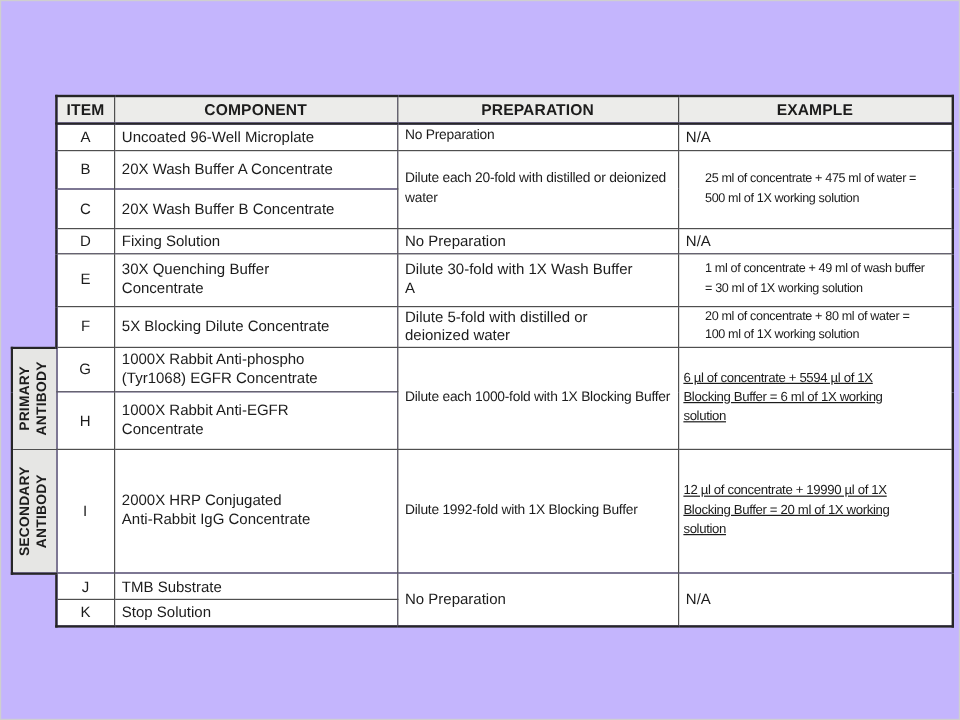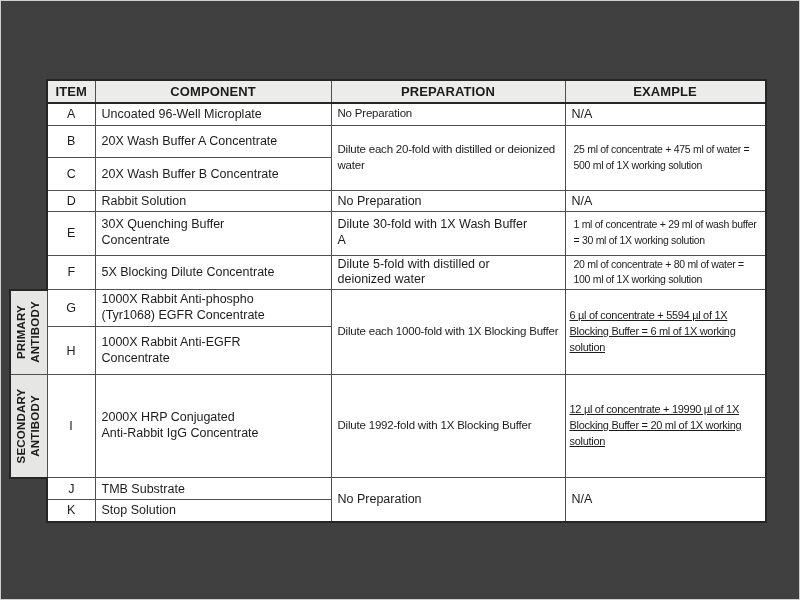--- a/index.html
+++ b/index.html
@@ -1,30 +1,30 @@
 <!DOCTYPE html>
 <html><head>
 <meta charset="utf-8">
 <style>
   html,body{margin:0;padding:0;background:#ffffff;}
   body{width:800px;height:600px;font-family:"Liberation Sans",sans-serif;color:#1c1c1c;}
-  .canvas{position:relative;width:798px;height:598px;border:1px solid #cfcfcf;background:#404040;overflow:hidden;}
+  .canvas{position:relative;width:798px;height:598px;border:1px solid #cfcfcf;background:#c4b5fd;overflow:hidden;}
   table.kit{position:absolute;left:8px;top:78px;border-collapse:collapse;table-layout:fixed;}
   td,th{border:1px solid #4f4f4f;background:#fff;padding:1px 6px;font-size:12.5px;vertical-align:middle;overflow:hidden;}
   td.spacer{border:none;background:transparent;padding:0;}
   th{background:#ececea;font-weight:bold;font-size:13px;text-align:center;
      border-top:2px solid #262626;border-bottom:2px solid #262626;padding:1px 2px;letter-spacing:0.1px;}
   .bl2{border-left:2px solid #262626;}
   .br2{border-right:2px solid #262626;margin-left:14px;}
   .bb2{border-bottom:2px solid #262626;}
   .bt2{border-top:2px solid #262626;}
   td.item{text-align:center;}
   td.pre{white-space:pre;line-height:1.25;margin-left:24px;}
   td.cond{font-size:11.5px;letter-spacing:-0.2px;line-height:1.35;}
-  td.ex-sm{font-size:10.5px;letter-spacing:-0.3px;white-space:pre;line-height:1.5;padding:1px 8px;}
+  td.ex-sm{font-size:10.5px;letter-spacing:-0.3px;white-space:pre;line-height:1.5;padding:1px 22px;}
   td.ex-md{font-size:11px;letter-spacing:-0.3px;white-space:pre;line-height:1.45;padding:1px 4px;text-decoration:underline;}
   td.vcell{background:#e6e6e4;position:relative;padding:0;}
   .vtext{position:absolute;top:50%;left:50%;transform:translate(-50%,-50%) rotate(-90deg);
          font-weight:bold;font-size:11.5px;line-height:1.2;white-space:pre;text-align:center;letter-spacing:0.2px;}
   b{font-weight:normal;}
 </style>
 </head>
 <body>
 
 <div class="canvas">
@@ -65,33 +65,33 @@
 
     <tr style="height:33px">
       <td class="spacer"></td>
       <td class="item bl2">C</td>
       <td>20X Wash Buffer B Concentrate</td>
     </tr>
 
     <tr style="height:21px">
       <td class="spacer"></td>
       <td class="item bl2">D</td>
-      <td>Rabbit Solution</td>
+      <td>Fixing Solution</td>
       <td>No Preparation</td>
       <td class="br2">N/A</td>
     </tr>
 
     <tr style="height:44px">
       <td class="spacer"></td>
       <td class="item bl2">E</td>
       <td class="pre">30X Quenching Buffer
 Concentrate</td>
       <td class="pre">Dilute 30-fold with 1X Wash Buffer
 A</td>
-      <td class="ex-sm br2">1 ml of concentrate + 29 ml of wash buffer
+      <td class="ex-sm br2">1 ml of concentrate + 49 ml of wash buffer
 = 30 ml of 1X working solution</td>
     </tr>
 
     <tr style="height:34px">
       <td class="spacer"></td>
       <td class="item bl2">F</td>
       <td>5X Blocking Dilute Concentrate</td>
       <td class="pre">Dilute 5-fold with distilled or
 deionized water</td>
       <td class="ex-sm br2">20 ml of concentrate + 80 ml of water =

